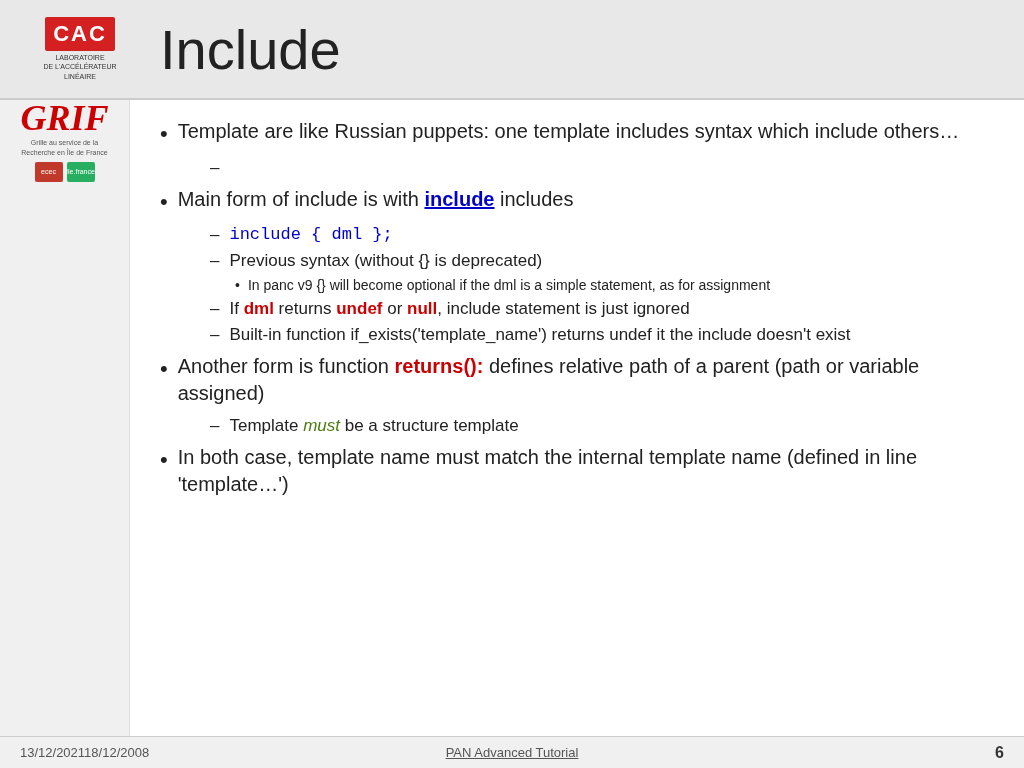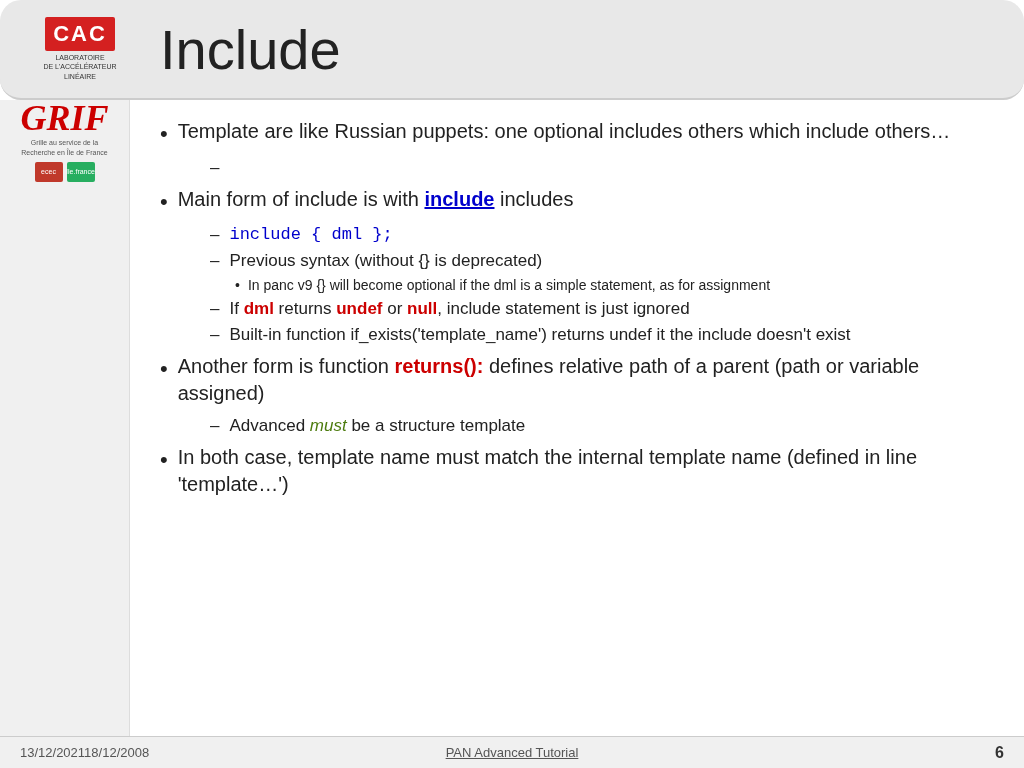--- a/index.html
+++ b/index.html
@@ -15,21 +15,20 @@
     }
 
     
     .header {
       display: flex;
       align-items: center;
       background: #e8e8e8;
       border-bottom: 2px solid #ccc;
       height: 100px;
       padding: 0 20px;
-      border-radius: 21px;
     }
 
     .logo-area {
       width: 120px;
       height: 80px;
       display: flex;
       flex-direction: column;
       align-items: center;
       justify-content: center;
       flex-shrink: 0;
@@ -282,21 +281,21 @@
         <div class="grif-icon-box">ecec</div>
         <div class="grif-icon-box2">île.france</div>
       </div>
     </div>
   </div>
 
   <div class="main-area">
 
     <div class="bullet-item">
       <span class="bullet">•</span>
-      <span class="bullet-text">Template are like Russian puppets: one optional includes others which include others…</span>
+      <span class="bullet-text">Template are like Russian puppets: one template includes syntax which include others…</span>
     </div>
 
     <div class="sub-items">
       <div class="sub-item">
         <span class="dash">–</span>
       </div>
     </div>
 
     <div class="bullet-item">
       <span class="bullet">•</span>
@@ -341,21 +340,21 @@
       <span class="bullet">•</span>
       <span class="bullet-text">
         <span>Another form is function </span><span class="highlight-red">returns():</span><span> defines relative path of a parent (path or variable assigned)</span>
       </span>
     </div>
 
     <div class="sub-items">
       <div class="sub-item">
         <span class="dash">–</span>
         <span>
-          <span>Advanced </span><span class="highlight-must">must</span><span> be a structure template</span>
+          <span>Template </span><span class="highlight-must">must</span><span> be a structure template</span>
         </span>
       </div>
     </div>
 
     <div class="bullet-item">
       <span class="bullet">•</span>
       <span class="bullet-text">In both case, template name must match the internal template name (defined in line 'template…')</span>
     </div>
 
   </div>

